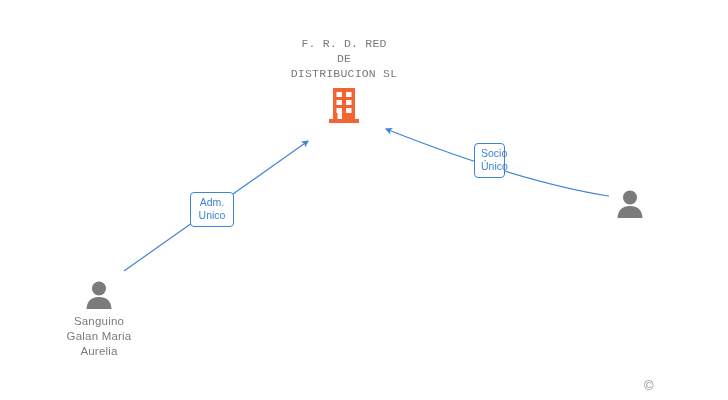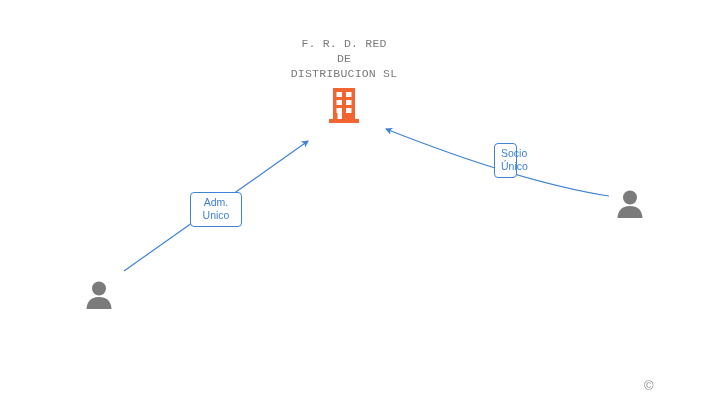--- a/index.html
+++ b/index.html
@@ -77,22 +77,22 @@
     border: 1px solid #3f83d6;
     border-radius: 4px;
     color: #3f83d6;
     font-size: 10.5px;
     line-height: 13px;
     text-align: center;
     padding: 3px 6px 4px 6px;
     white-space: pre-line;
     box-sizing: border-box;
   }
-  .relation-label.adm   { left: 190px; top: 192px; width: 52px; }
-  .relation-label.socio { left: 494px; top: 143px; width: 23px; }
+  .relation-label.adm   { left: 190px; top: 192px; width: 44px; }
+  .relation-label.socio { left: 474px; top: 143px; width: 31px; }
 
   
   .watermark {
     position: absolute;
     left: 644px;
     top: 378px;
     display: flex;
     align-items: baseline;
     gap: 4px;
   }
@@ -148,20 +148,23 @@
     </div>
   </div>
 
   <div class="person-node left">
     <div class="person-icon">
       <svg width="30" height="28" viewBox="0 0 30 28">
         <circle cx="15" cy="7.5" r="7" fill="#7b7b7b"></circle>
         <path d="M 15 16 C 6 16 3 21 2.5 28 L 27.5 28 C 27 21 24 16 15 16 Z" fill="#7b7b7b"></path>
       </svg>
     </div>
+    <div class="person-label">Sanguino
+Galan Maria
+Aurelia</div>
   </div>
 
   <div class="person-node right">
     <div class="person-icon">
       <svg width="30" height="28" viewBox="0 0 30 28">
         <circle cx="15" cy="7.5" r="7" fill="#7b7b7b"></circle>
         <path d="M 15 16 C 6 16 3 21 2.5 28 L 27.5 28 C 27 21 24 16 15 16 Z" fill="#7b7b7b"></path>
       </svg>
     </div>
   </div>

